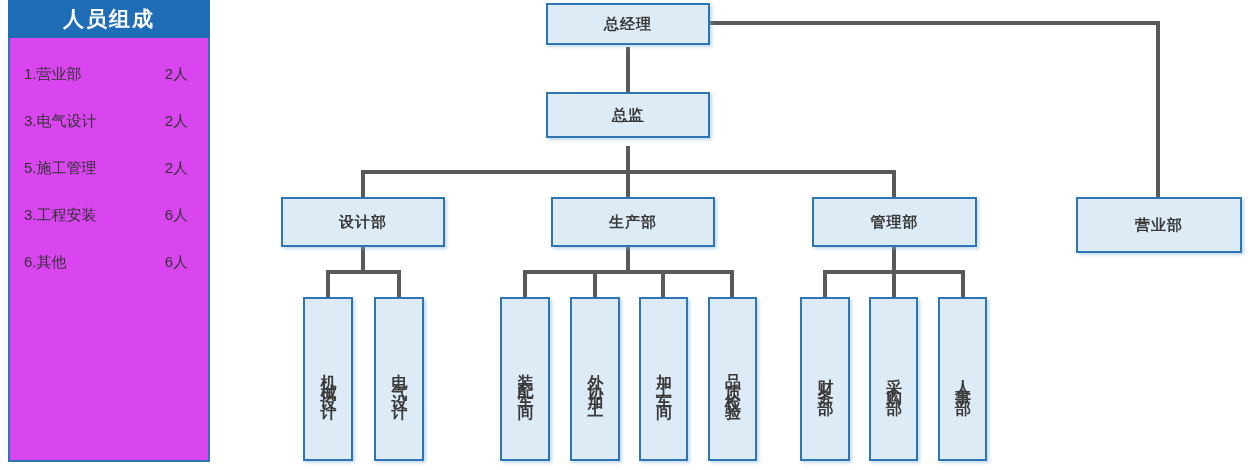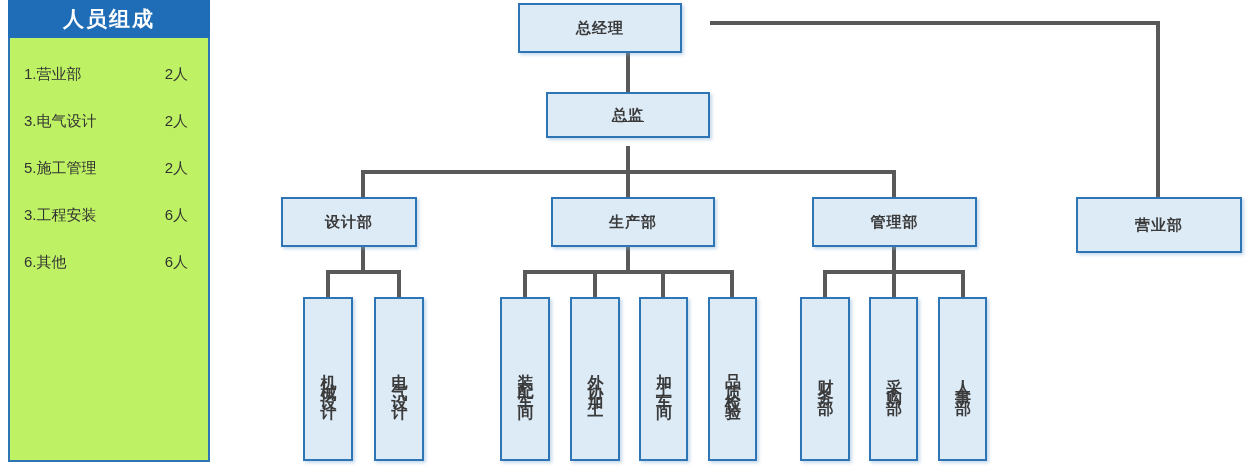--- a/index.html
+++ b/index.html
@@ -7,21 +7,21 @@
     position:relative; width:1250px; height:470px; background:#ffffff;
     font-family:"Liberation Sans","DejaVu Sans",sans-serif; overflow:hidden;
   }
   
   .sidebar { position:absolute; left:8px; top:0; width:202px; height:462px; box-sizing:border-box; }
   .sidebar-header {
     height:38px; background:#1f6db6; color:#ffffff; font-size:21px; font-weight:bold;
     display:flex; align-items:center; justify-content:center; letter-spacing:2px;
   }
   .sidebar-body {
-    height:424px; background:#bef264; border:2px solid #2e75b6; border-top:none;
+    height:424px; background:#d946ef; border:2px solid #2e75b6; border-top:none;
     box-sizing:border-box; padding-top:13px;
   }
   .side-row {
     height:47px; display:flex; align-items:center; justify-content:space-between;
     padding:0 20px 0 14px; font-size:15px; color:#333333;
   }
   
   .node {
     position:absolute; background:#ddebf7; border:2px solid #2e75b6; box-sizing:border-box;
     display:flex; align-items:center; justify-content:center;
@@ -85,24 +85,24 @@
   <div class="ln" style="left:593px;top:270px;width:4px;height:27px;"></div>
   <div class="ln" style="left:661px;top:270px;width:4px;height:27px;"></div>
   <div class="ln" style="left:730px;top:270px;width:4px;height:27px;"></div>
 
   <div class="ln" style="left:892px;top:247px;width:4px;height:23px;"></div>
   <div class="ln" style="left:823px;top:270px;width:142px;height:4px;"></div>
   <div class="ln" style="left:823px;top:270px;width:4px;height:27px;"></div>
   <div class="ln" style="left:892px;top:270px;width:4px;height:27px;"></div>
   <div class="ln" style="left:961px;top:270px;width:4px;height:27px;"></div>
 
-  <div class="node" style="left:518px;top:3px;width:164px;height:50px;">总经理</div>
+  <div class="node" style="left:546px;top:3px;width:164px;height:42px;">总经理</div>
   <div class="node" style="left:546px;top:92px;width:164px;height:46px;text-decoration:underline;">总监</div>
 
-  <div class="node" style="left:281px;top:197px;width:136px;height:50px;">设计部</div>
+  <div class="node" style="left:281px;top:197px;width:164px;height:50px;">设计部</div>
   <div class="node" style="left:551px;top:197px;width:164px;height:50px;">生产部</div>
   <div class="node" style="left:812px;top:197px;width:165px;height:50px;">管理部</div>
   <div class="node" style="left:1076px;top:197px;width:166px;height:56px;">营业部</div>
 
   <div class="node vnode" style="left:303px;top:297px;width:50px;height:164px;">机械设计</div>
   <div class="node vnode" style="left:374px;top:297px;width:50px;height:164px;">电气设计</div>
 
   <div class="node vnode" style="left:500px;top:297px;width:50px;height:164px;">装配车间</div>
   <div class="node vnode" style="left:570px;top:297px;width:50px;height:164px;">外协加工</div>
   <div class="node vnode" style="left:639px;top:297px;width:49px;height:164px;">加工车间</div>

